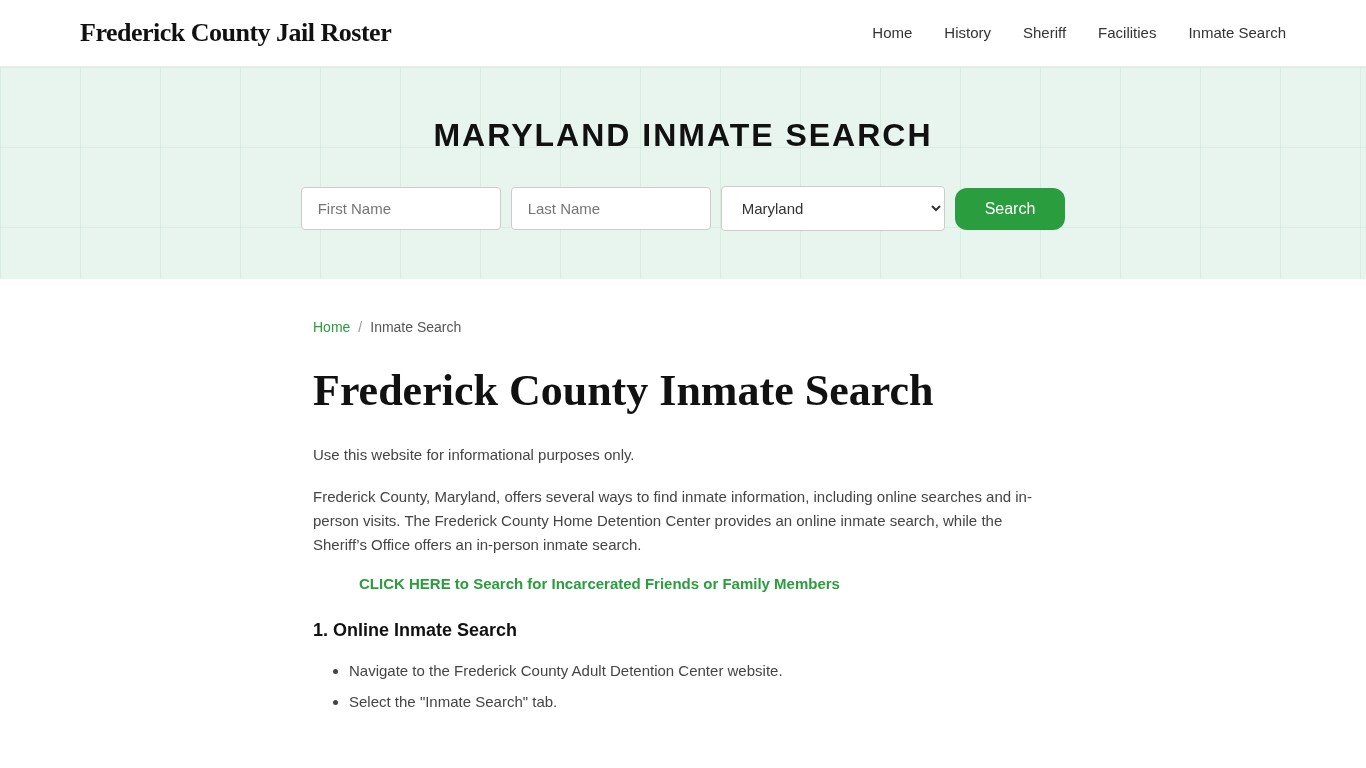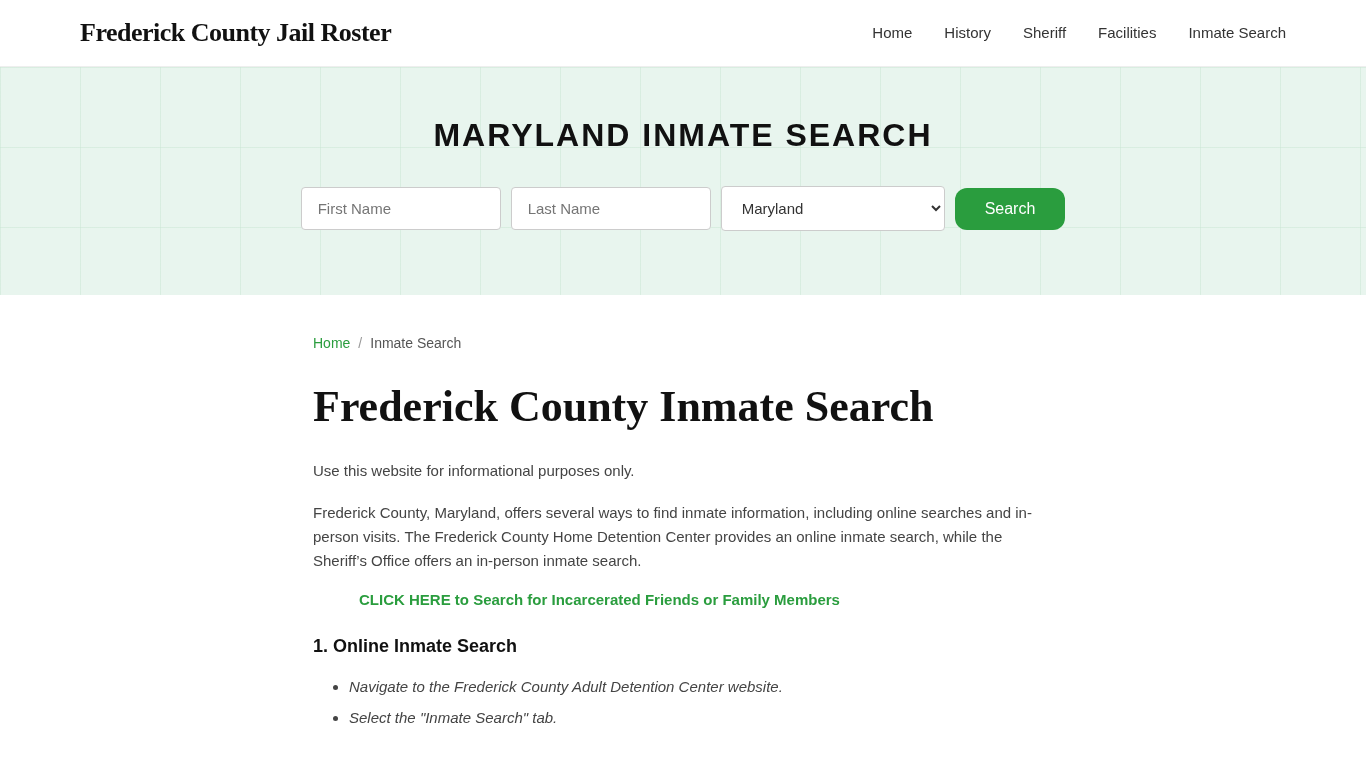--- a/index.html
+++ b/index.html
@@ -44,21 +44,21 @@
       text-decoration: none;
       color: #333;
       font-family: Arial, sans-serif;
       font-size: 15px;
       font-weight: 400;
     }
 
     
     .hero-banner {
       background: #e8f5ee;
-      padding: 50px 20px 64px;
+      padding: 50px 20px 48px;
       text-align: center;
       position: relative;
       overflow: hidden;
     }
 
     .hero-banner::before {
       content: '';
       position: absolute;
       top: 0; left: 0; right: 0; bottom: 0;
       background-image:
@@ -193,21 +193,20 @@
       margin-bottom: 16px;
     }
 
     .bullet-list {
       list-style: disc;
       padding-left: 36px;
       font-family: Arial, sans-serif;
       font-size: 15px;
       color: #444;
       line-height: 1.8;
-      font-style: italic;
     }
 
     .bullet-list li {
       margin-bottom: 4px;
     }
   </style>
 </head>
 <body>
 
 <header class="header">

